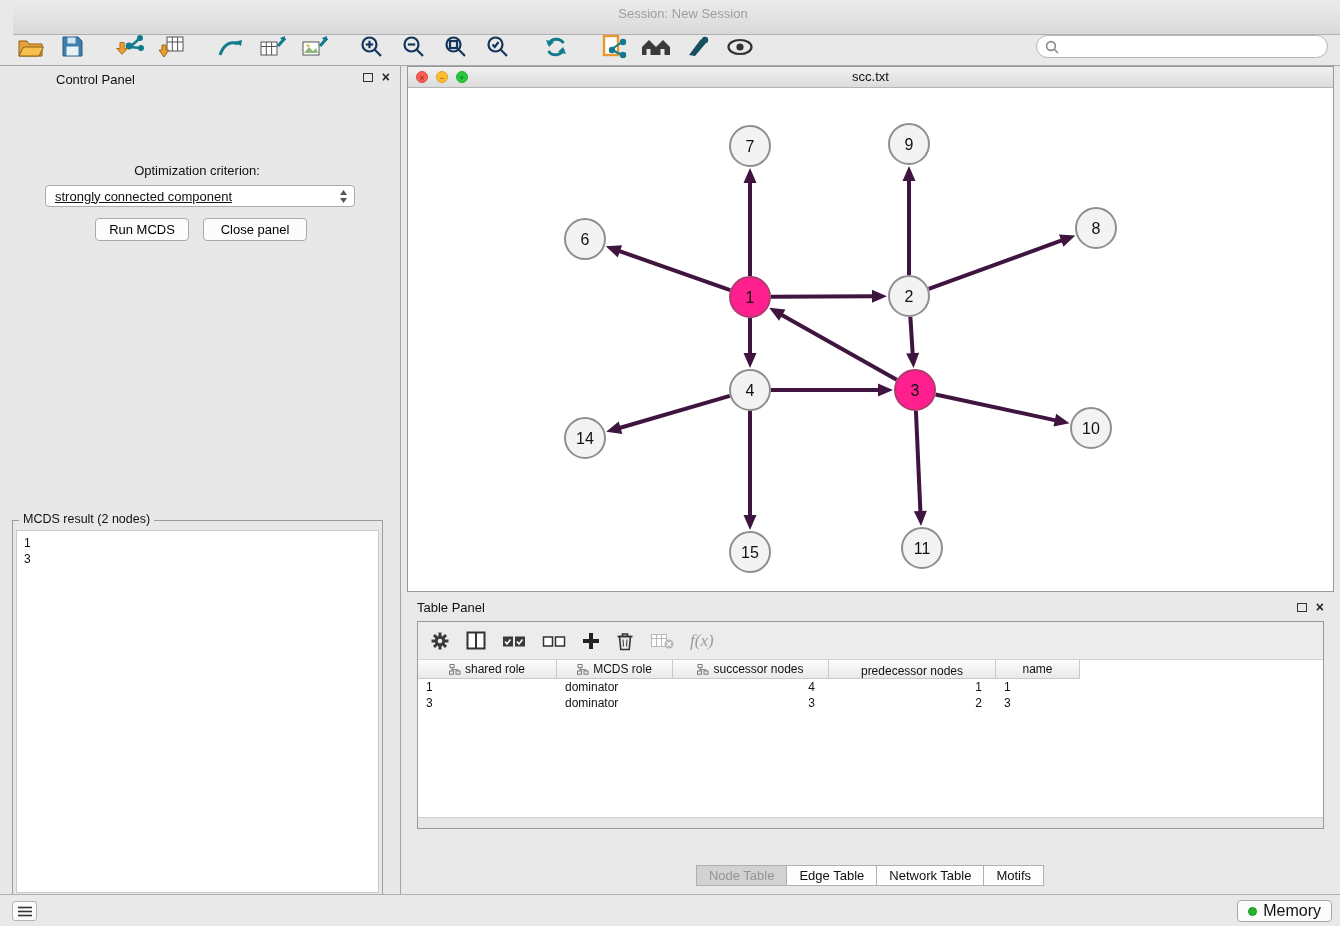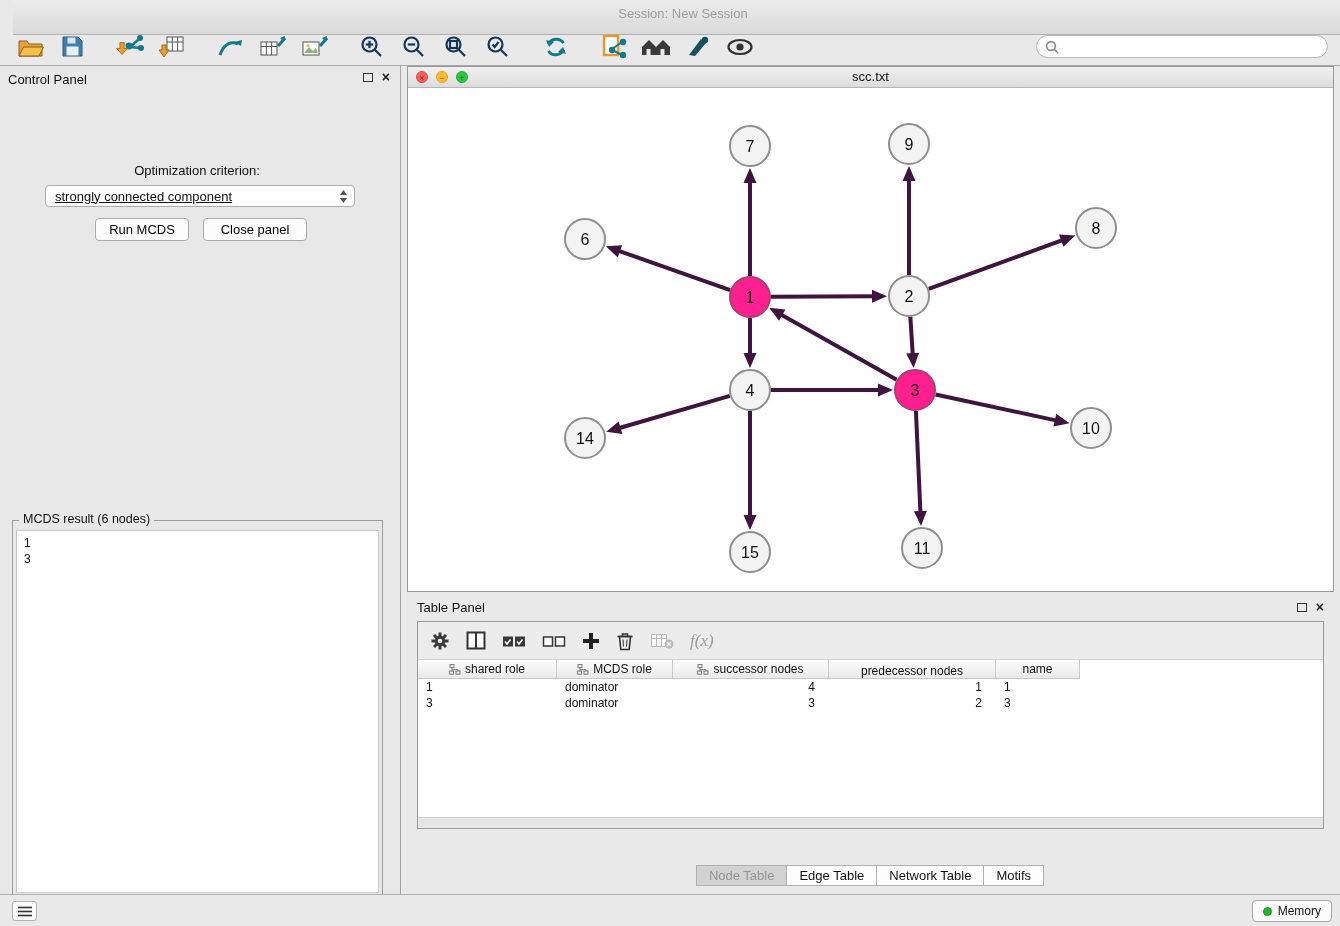--- a/index.html
+++ b/index.html
@@ -31,21 +31,21 @@
     border:1px solid #b5b5b5; border-radius:12px;
     display:flex; align-items:center; padding:0 8px; gap:5px;
   }
   .searchbox input { border:none; outline:none; flex:1; font-size:12px; background:transparent;
     font-family:"Liberation Sans",sans-serif; }
   
   .control-panel {
     position:absolute; left:0; top:66px; width:401px; height:828px;
     background:#e8e8e8; border-right:1px solid #a3a3a3;
   }
-  .cp-header { height:26px; position:relative; display:flex; align-items:center; padding-left:8px; }
+  .cp-header { height:26px; position:relative; display:flex; align-items:center; padding-left:8px;margin-left:48px; }
   .win-btns { position:absolute; right:10px; top:5px; display:flex; gap:9px; align-items:center; }
   .float-ic { width:10px; height:9px; border:1.5px solid #333; display:inline-block; cursor:pointer; }
   .close-ic { font-weight:bold; font-size:14px; line-height:12px; color:#222; cursor:pointer; }
   .cp-tabs { display:flex; justify-content:center; margin-top:4px; }
   .cp-tab {
     border:1px solid #b0b0b0; background:#fbfbfb; padding:2px 13px 3px;
     margin-left:-1px; cursor:pointer; border-radius:3px 3px 0 0; height:21px;
   }
   .cp-tab.active { background:#d6d6d6; color:#f3f3f3; }
   .opt-label { position:absolute; top:71px; left:0; width:394px; text-align:center; }
@@ -118,21 +118,21 @@
     cursor:pointer; height:21px;text-align:center; }
   .tp-tab.active { background:#d2d2d2; color:#949494; }
   
   .statusbar { position:absolute; left:0; top:894px; width:1340px; height:32px;
     border-top:1px solid #b0b0b0; background:#e9e9e9; }
   .list-btn { position:absolute; left:12px; top:6px; width:25px; height:20px;
     border:1px solid #b3b3b3; border-radius:3px; background:#fafafa;
     display:flex; align-items:center; justify-content:center; cursor:pointer; }
   .memory-btn { position:absolute; right:8px; top:5px; height:22px;
     border:1px solid #a8a8a8; border-radius:4px; background:#fcfcfc;
-    display:flex; align-items:center; gap:6px; padding:0 10px; font-size:12px; cursor:pointer; }
+    display:flex; align-items:center; gap:6px; padding:0 10px; font-size:16px; cursor:pointer; }
   .green-dot { width:9px; height:9px; border-radius:50%; background:#27b32d; border:1px solid #169a1c; }
 </style>
 </head>
 <body>
 
 <div class="titlebar">
   <span>Session: New Session</span>
 </div>
 
 <div class="toolbar">
@@ -298,21 +298,21 @@
     <div class="criterion-select">
       <span class="val">strongly connected component</span>
       <svg width="9" height="15">
           <path d="M4.5 1 L8 6 H1z" fill="#555"></path>
           <path d="M4.5 14 L1 9 H8z" fill="#555"></path>
         </svg>
     </div>
     <button class="cp-btn run-btn">Run MCDS</button>
     <button class="cp-btn closep-btn">Close panel</button>
     <div class="result-group">
-      <span class="result-legend">MCDS result (6 nodes)</span>
+      <span class="result-legend">MCDS result (2 nodes)</span>
       <div class="result-box">1
 3</div>
     </div>
   </div>
 </div>
 
 <div class="network-frame">
   <div class="nf-titlebar">
     <span class="lights">
       <span class="light l-red">×</span>

